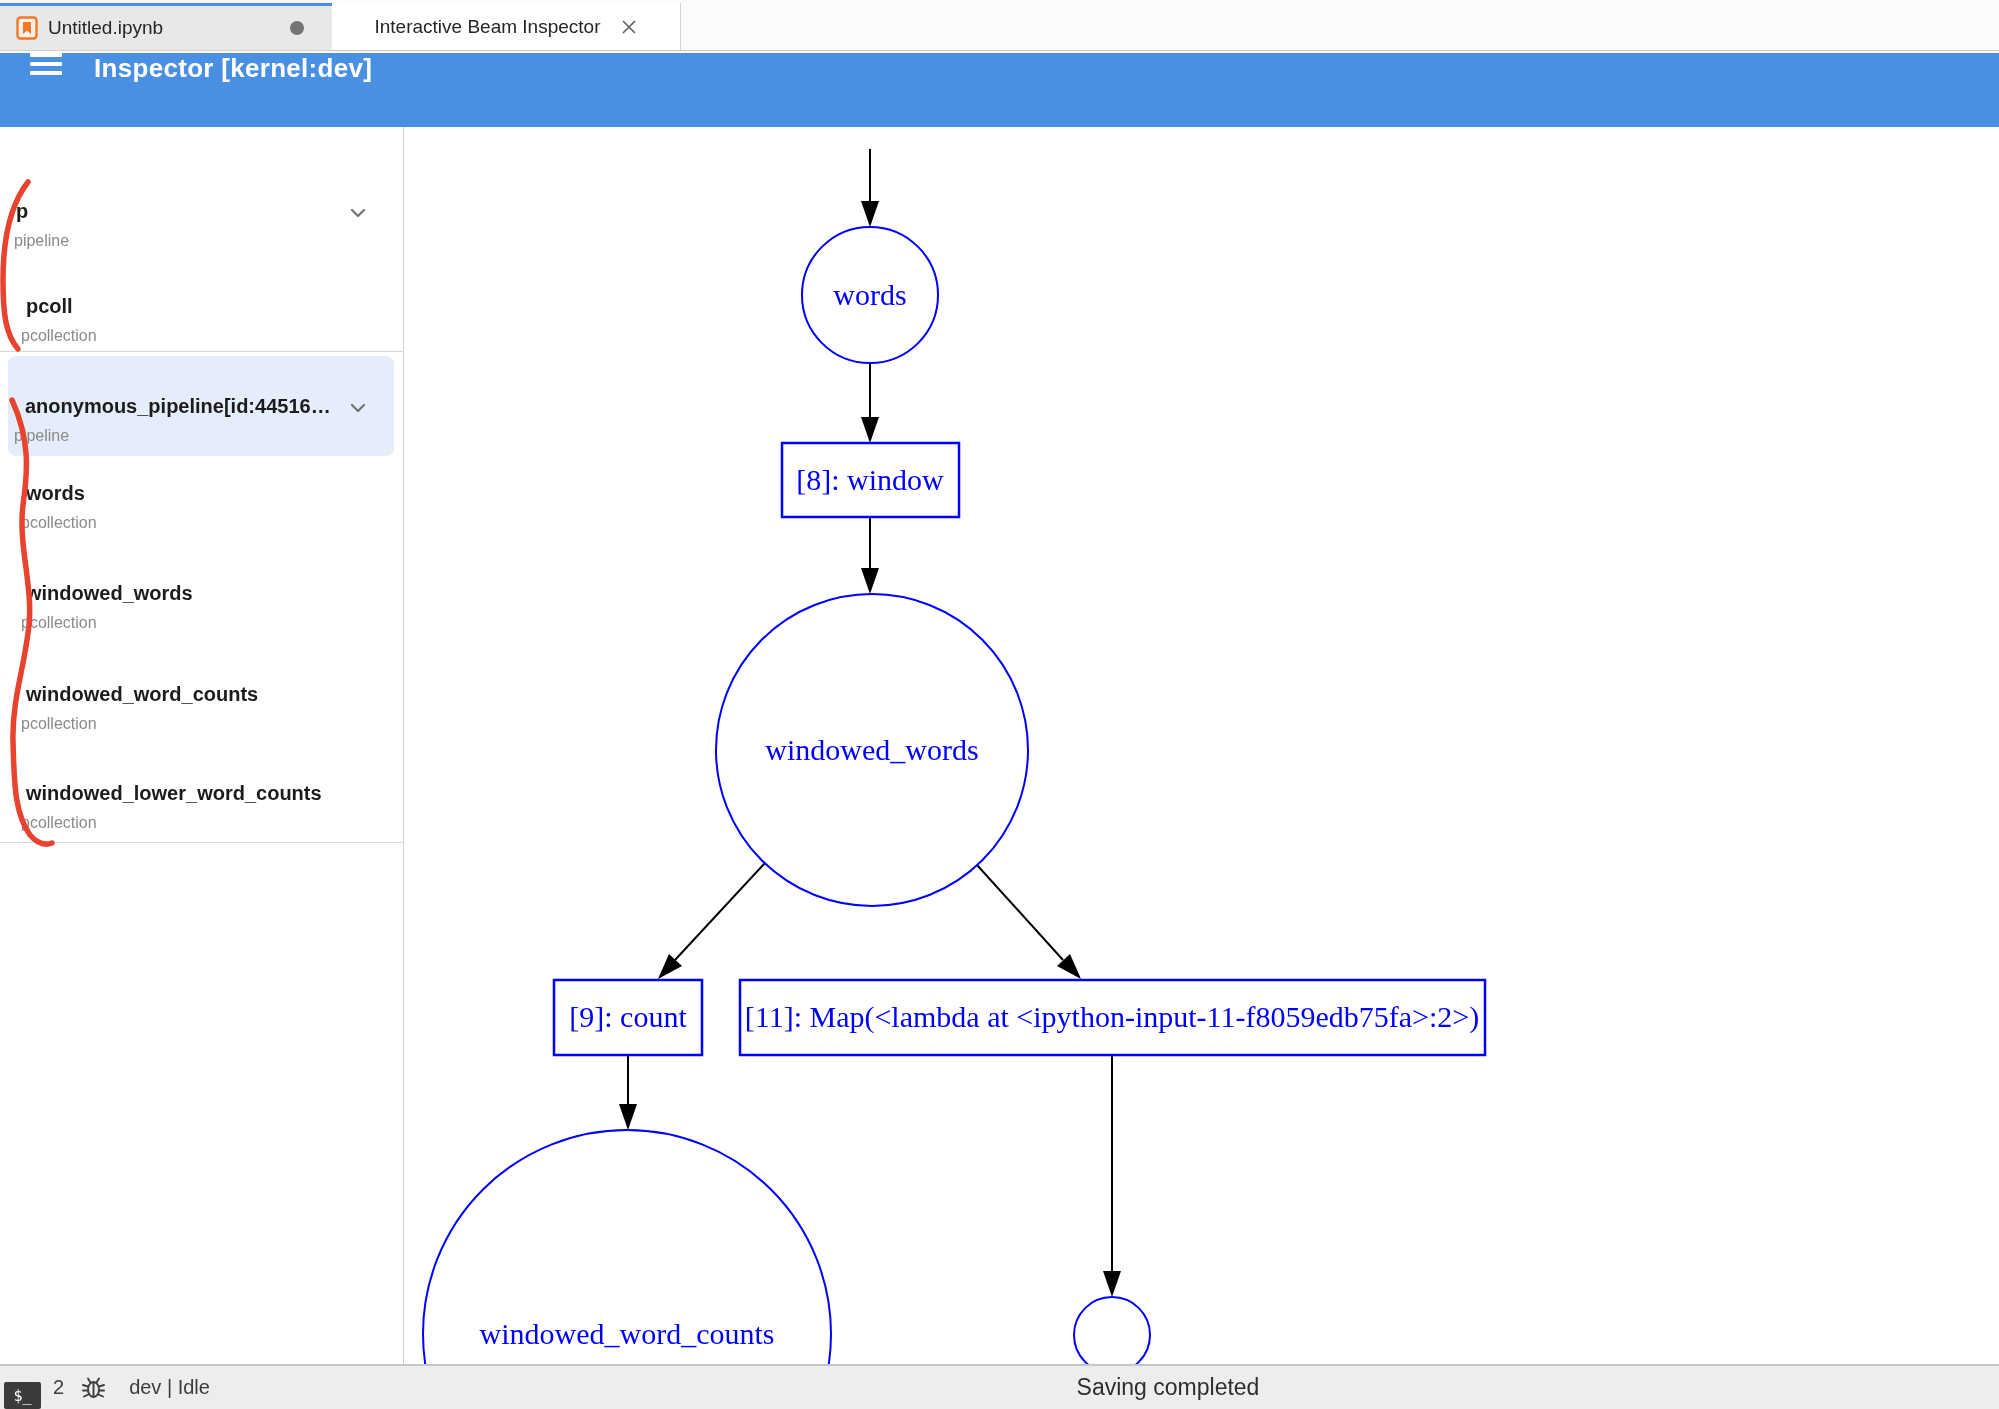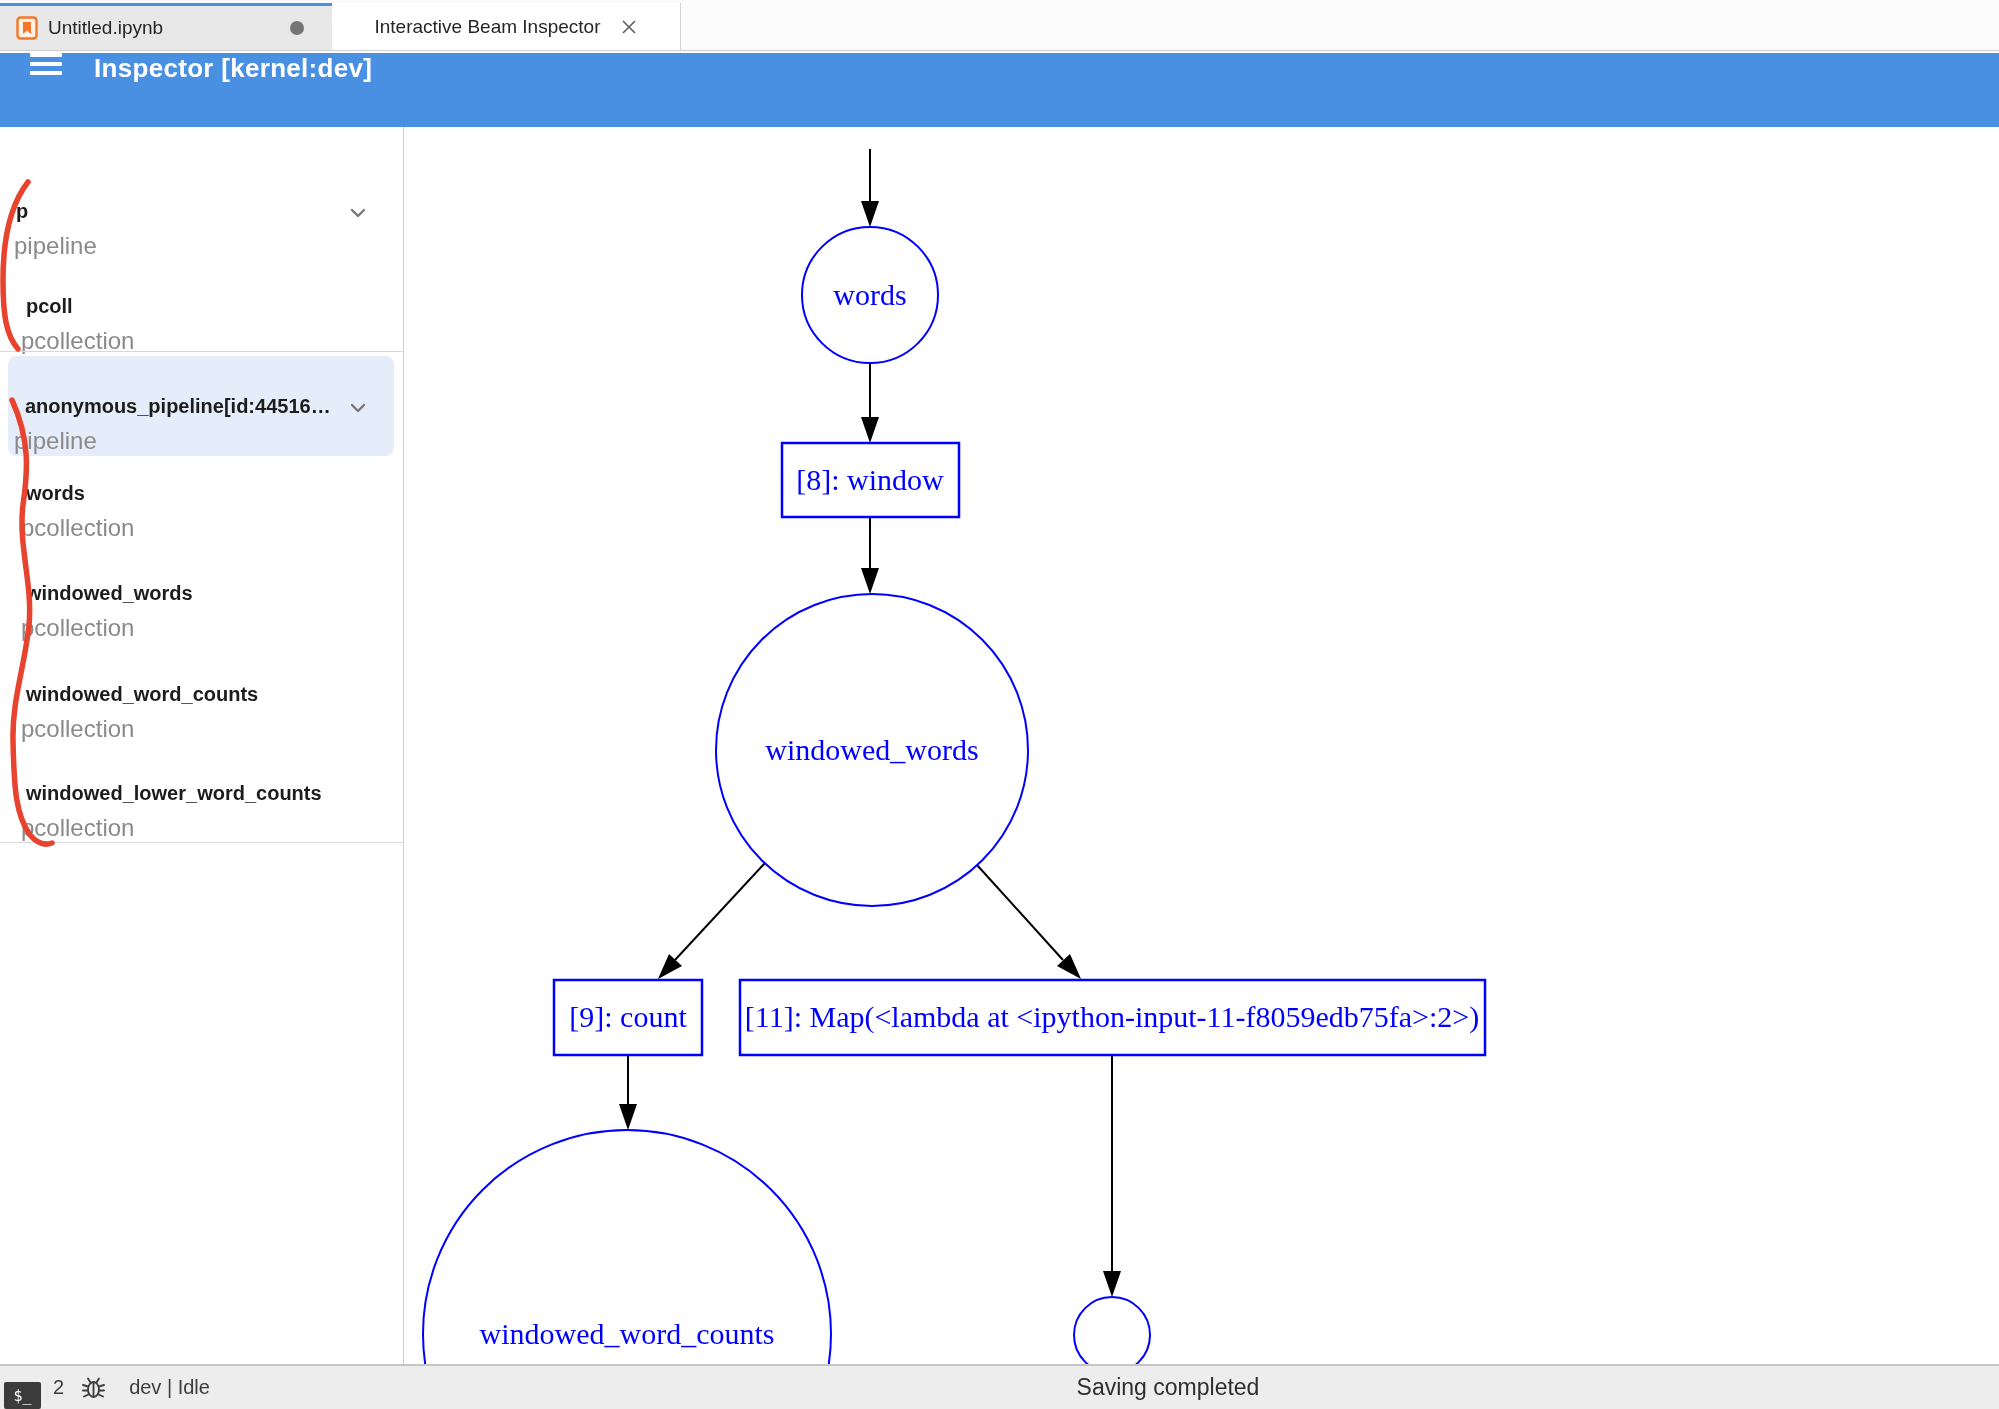--- a/index.html
+++ b/index.html
@@ -22,21 +22,21 @@
           display:flex;}
   .hamburger{width:32px;margin-left:30px;display:flex;flex-direction:column;gap:5px;cursor:pointer;}
   .hamburger span{display:block;height:4px;background:#ffffff;border-radius:1px;}
   .header-title{color:#ffffff;font-size:26px;font-weight:bold;margin-left:32px;letter-spacing:.3px;}
 
   
   .sidebar{position:absolute;left:0;top:127px;width:404px;height:1237px;background:#ffffff;
            border-right:1px solid #cfcfcf;box-sizing:border-box;}
   .sb-title{position:absolute;font-size:20px;font-weight:bold;color:#1c1c1c;white-space:nowrap;
             max-width:330px;overflow:hidden;text-overflow:ellipsis;}
-  .sb-sub{position:absolute;font-size:24px;color:#8a8a8a;white-space:nowrap;}
+  .sb-sub{position:absolute;font-size:16px;color:#8a8a8a;white-space:nowrap;}
   .sb-divider{position:absolute;left:0;width:404px;height:1px;background:#d8d8d8;}
   .sb-highlight{position:absolute;left:8px;width:386px;height:100px;background:#e4edf9;border-radius:8px;}
   .chev{position:absolute;display:inline-flex;cursor:pointer;}
   .sb-bottom{position:absolute;left:0;top:715px;width:404px;height:1px;background:#d9d9d9;}
   .annot{position:absolute;left:0;top:0;pointer-events:none;}
 
   
   .main{position:absolute;left:405px;top:127px;width:1594px;height:1237px;background:#ffffff;}
   .gtext{font-family:"Liberation Serif",serif;fill:#0000ff;}
 

